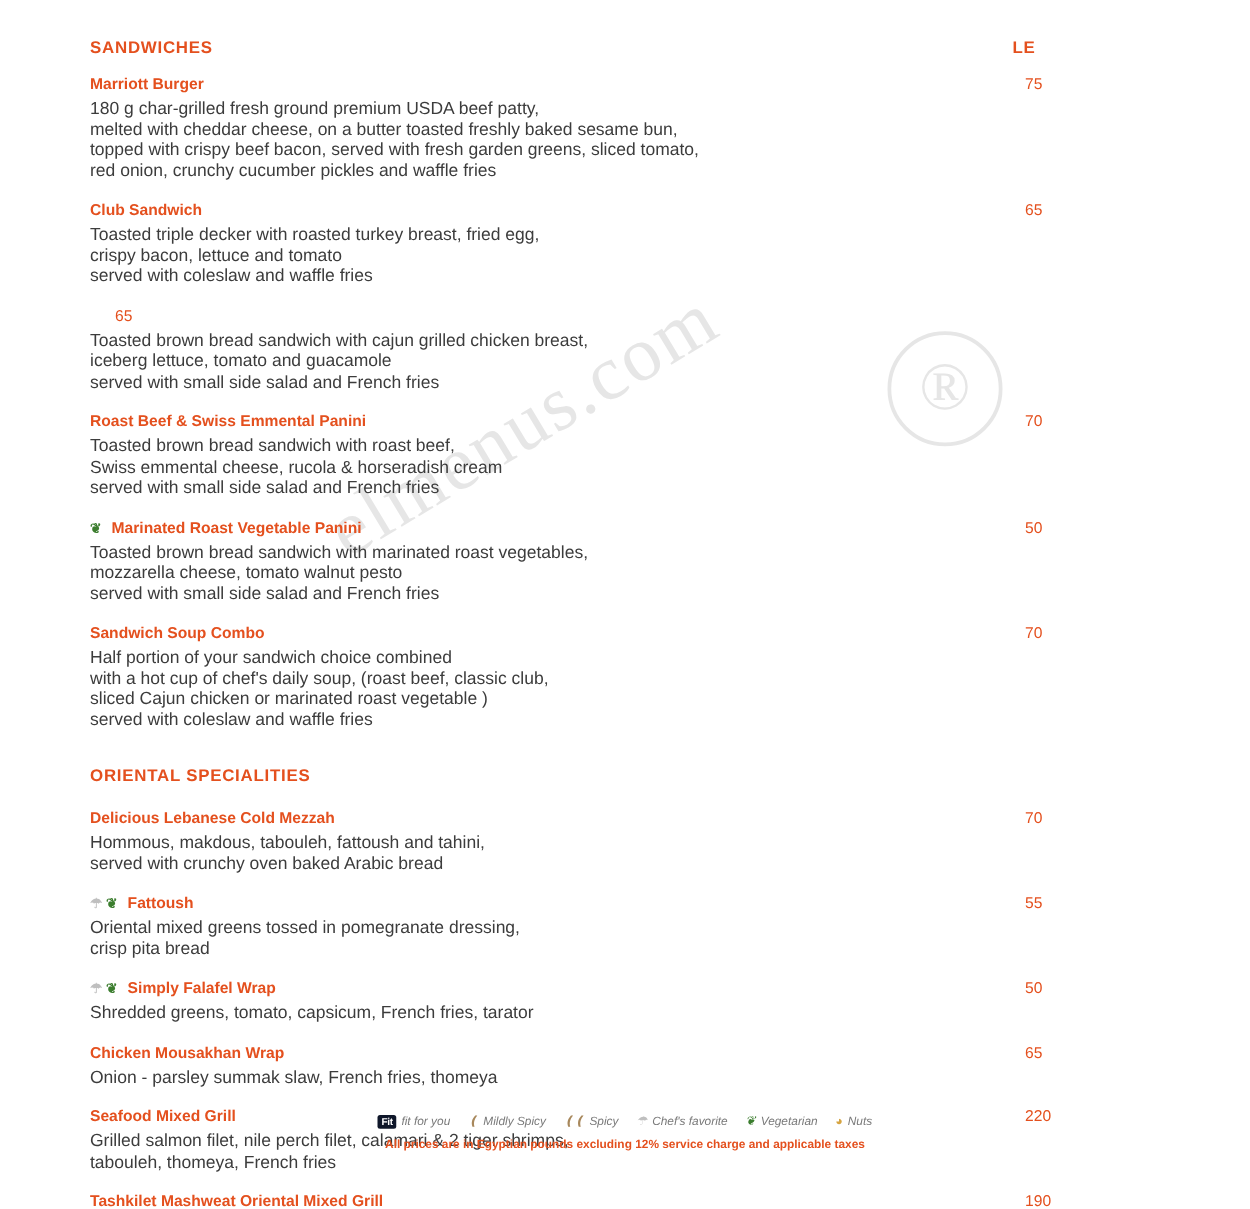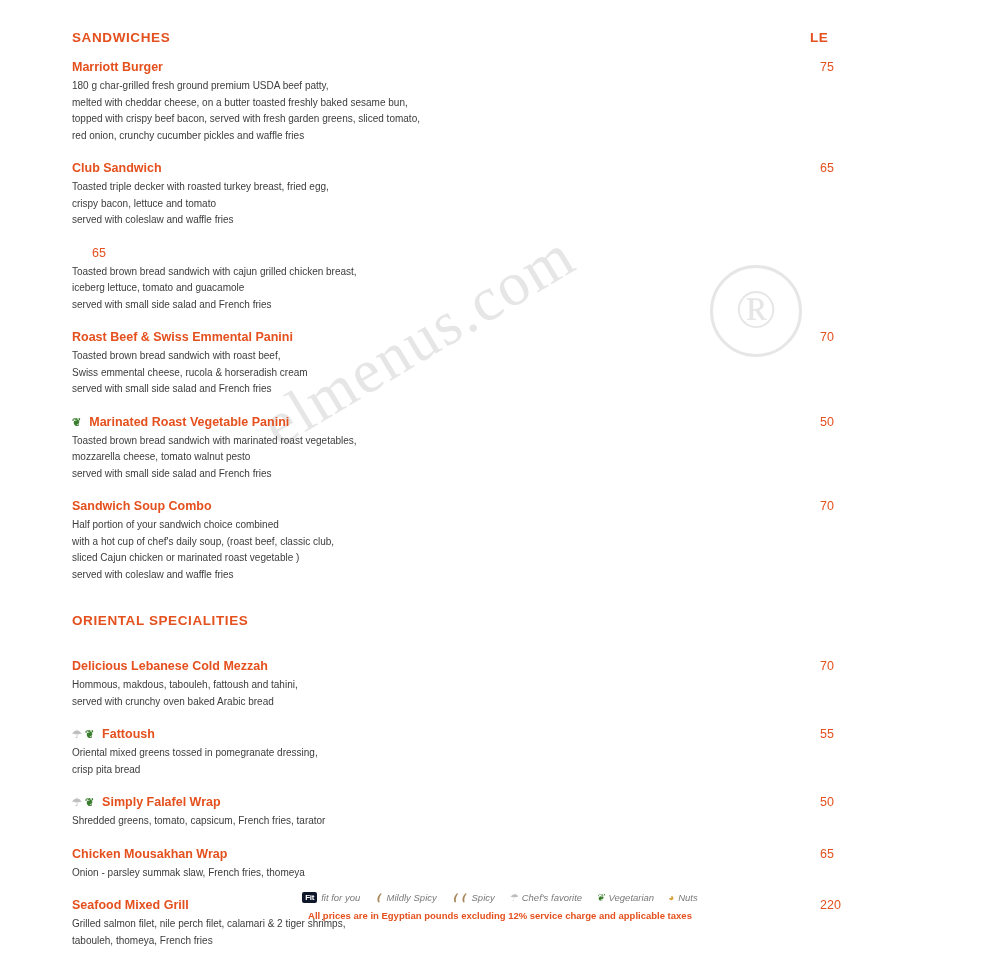--- a/index.html
+++ b/index.html
@@ -83,21 +83,21 @@
     width: 120px;
     text-align: left;
     padding-left: 20px;
   }
 
   .section-head-2 {
     color: #e4501e;
     font-size: 13.5px;
     font-weight: bold;
     letter-spacing: 0.6px;
-    margin: 30px 0 30px 0;
+    margin: 30px 0 18px 0;
   }
 
   
   .item {
     position: relative;
     margin-bottom: 16px;
   }
   .item-top {
     display: flex;
     align-items: baseline;
@@ -127,21 +127,21 @@
   .ic {
     display: inline-block;
     margin-right: 3px;
     font-size: 11px;
     line-height: 11px;
   }
   .ic-chef { color: #bfbfbf; }
   .ic-veg { color: #3b7d2e; }
   .desc {
     margin-top: 3px;
-    font-size: 10px;
+    font-size: 14px;
     line-height: 16.5px;
     color: #3c3c3c;
     max-width: 640px;
   }
   .desc div { white-space: nowrap; }
 
   
   .footer {
     position: absolute;
     left: 0;

